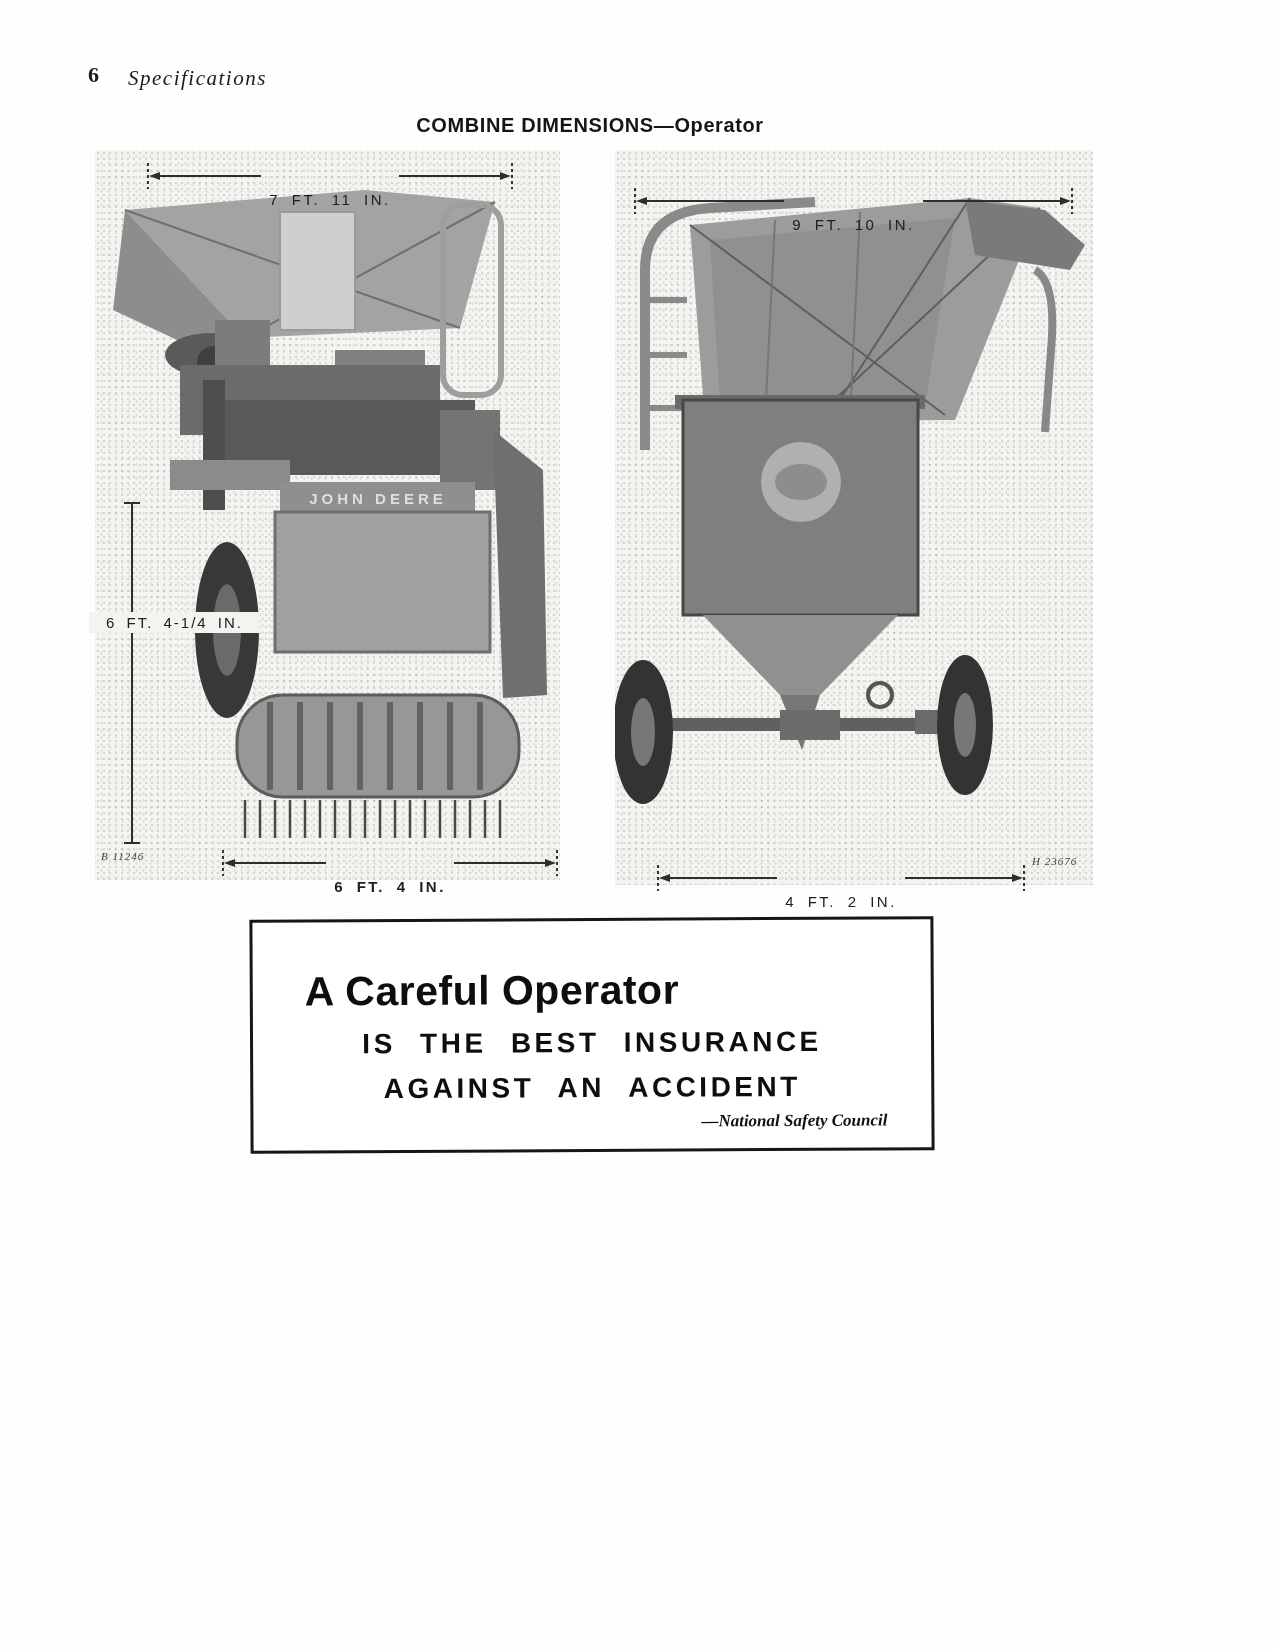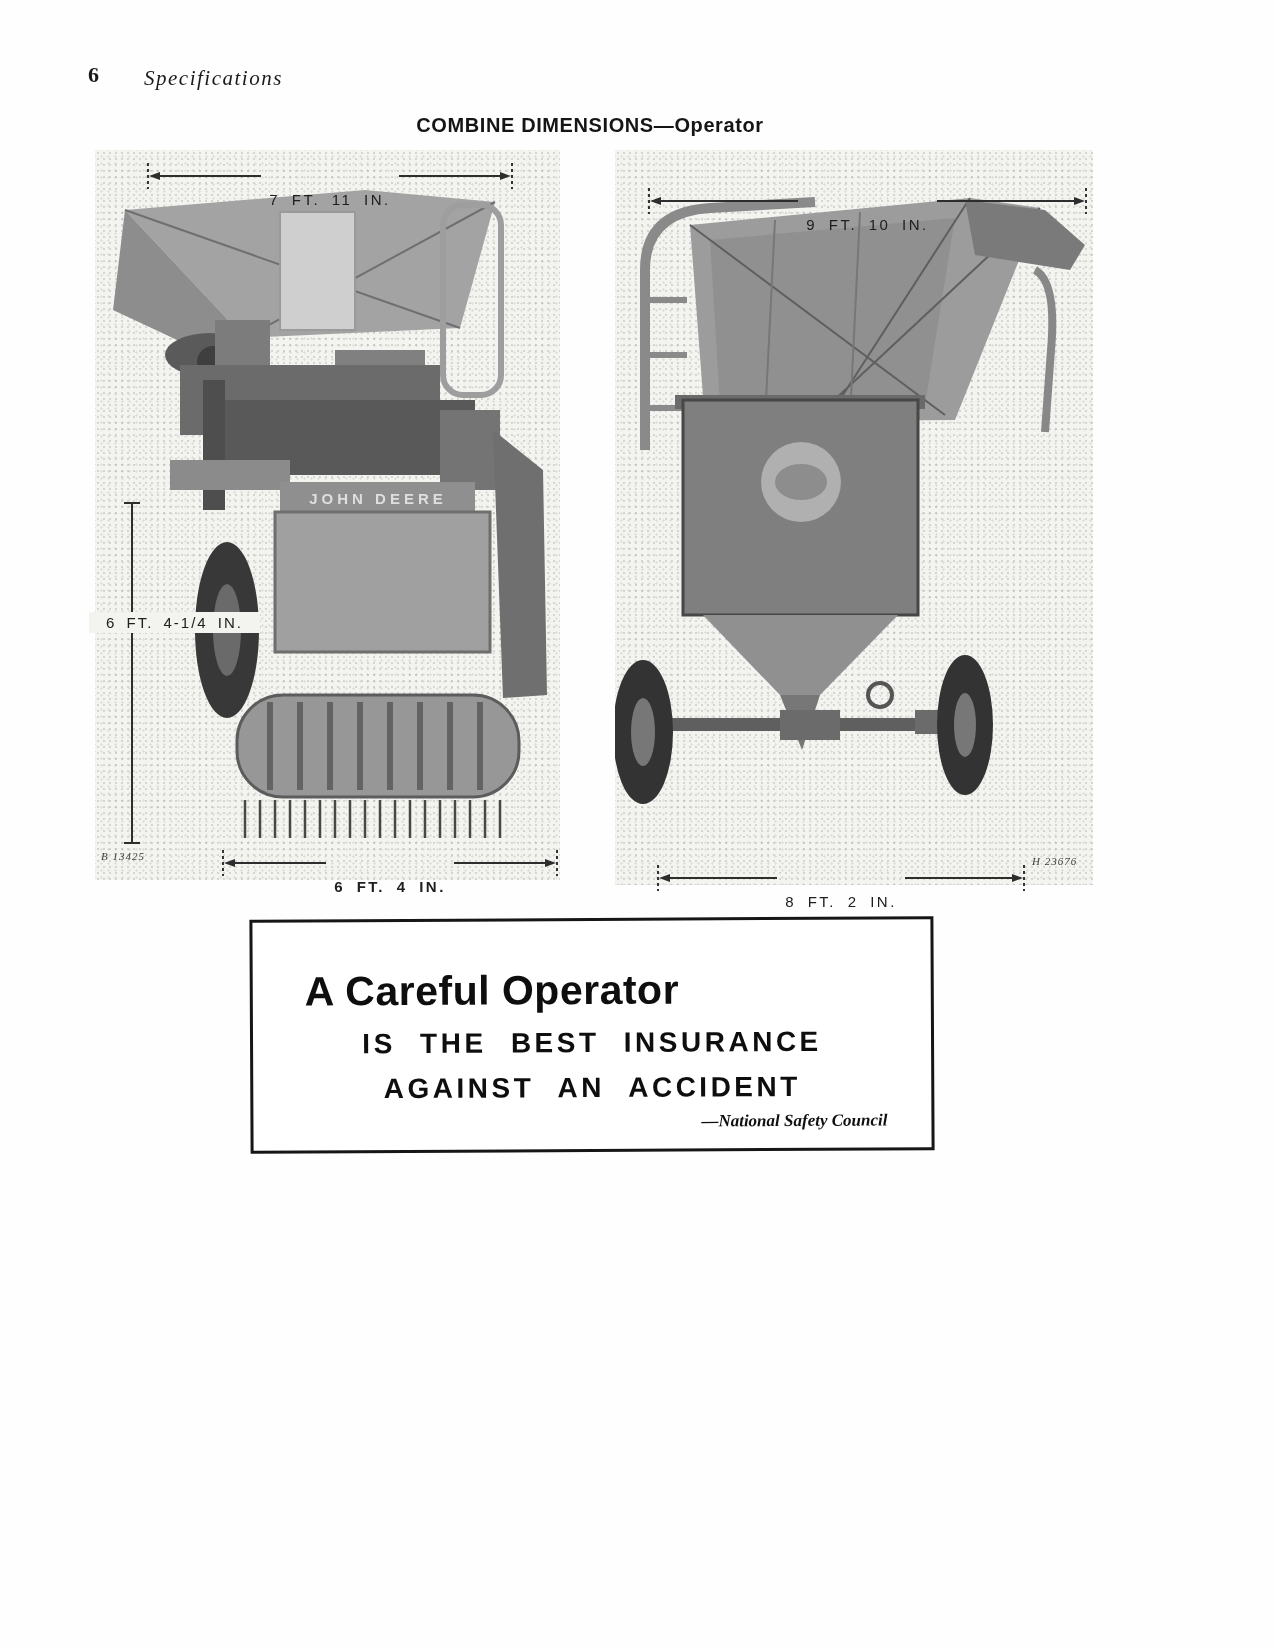--- a/index.html
+++ b/index.html
@@ -14,21 +14,20 @@
 
   
   .page-number{
     left:88px;top:62px;
     font:bold 22px "Liberation Serif",serif;
   }
   .section-title{
     left:128px;top:66px;
     font:italic 21px "Liberation Serif",serif;
     letter-spacing:1.5px;
-    margin-left:16px;
   }
   .doc-title{
     left:0;top:114px;width:1180px;text-align:center;
     font:bold 20px "Liberation Sans",sans-serif;
     letter-spacing:0.6px;
     color:#151515;
   }
 
   
   .figure{
@@ -165,21 +164,21 @@
   <div class="dim-h" style="left:127px;top:702px;width:336px;font-weight:bold;">
     <span class="ext"></span>
     <span class="ah ah-l"></span>
     <span class="ln"></span>
     <span class="lbl">6 FT. 4 IN.</span>
     <span class="ln"></span>
     <span class="ah ah-r"></span>
     <span class="ext"></span>
   </div>
 
-  <div class="photo-id" style="left:6px;top:700px;">B 13425</div>
+  <div class="photo-id" style="left:6px;top:700px;">B 11246</div>
 </div>
 
 <div class="abs figure" style="left:615px;top:150px;width:478px;height:735px;">
 
   <svg width="478" height="735" viewBox="0 0 478 735">
 
     <g>
       <path d="M30,300 V120 Q30,62 95,58 L200,52" fill="none" stroke="#8a8a8a" stroke-width="10"></path>
       <path d="M30,150h42M30,205h42M30,258h42" stroke="#8a8a8a" stroke-width="6"></path>
     </g>
@@ -217,35 +216,35 @@
     <g>
       <ellipse cx="28" cy="582" rx="30" ry="72" fill="#333"></ellipse>
       <ellipse cx="28" cy="582" rx="12" ry="34" fill="#777"></ellipse>
     </g>
     <g>
       <ellipse cx="350" cy="575" rx="28" ry="70" fill="#333"></ellipse>
       <ellipse cx="350" cy="575" rx="11" ry="32" fill="#777"></ellipse>
     </g>
   </svg>
 
-  <div class="dim-h" style="left:33px;top:40px;width:439px;">
+  <div class="dim-h" style="left:19px;top:40px;width:439px;">
     <span class="ext"></span>
     <span class="ah ah-l"></span>
     <span class="ln"></span>
     <span class="lbl">9 FT. 10 IN.</span>
     <span class="ln"></span>
     <span class="ah ah-r"></span>
     <span class="ext"></span>
   </div>
 
   <div class="dim-h" style="left:42px;top:717px;width:368px;">
     <span class="ext"></span>
     <span class="ah ah-l"></span>
     <span class="ln"></span>
-    <span class="lbl">8 FT. 2 IN.</span>
+    <span class="lbl">4 FT. 2 IN.</span>
     <span class="ln"></span>
     <span class="ah ah-r"></span>
     <span class="ext"></span>
   </div>
 
   <div class="photo-id" style="left:417px;top:705px;">H 23676</div>
 </div>
 
 <div class="abs safety-box">
   <div class="sb-heading">A Careful Operator</div>

